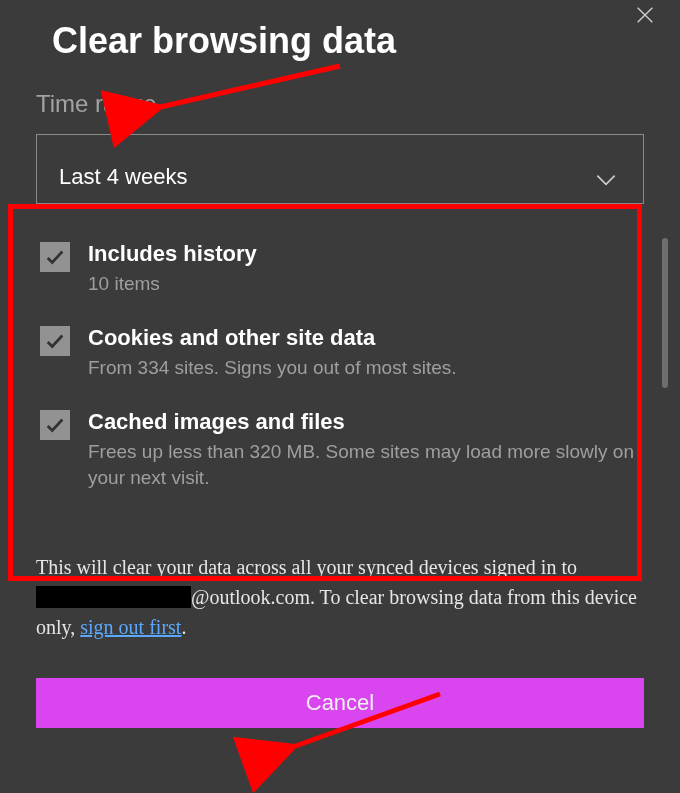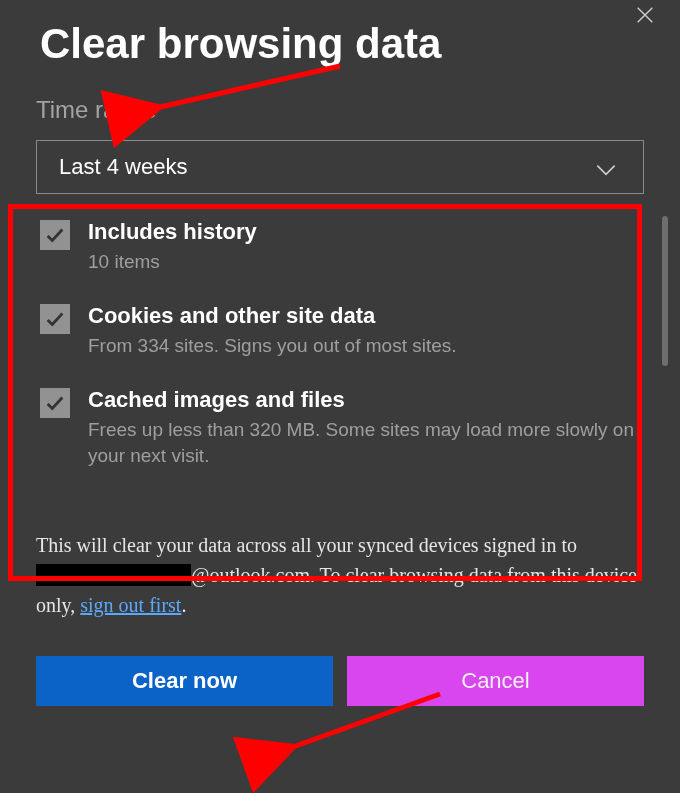--- a/index.html
+++ b/index.html
@@ -27,40 +27,40 @@
     width: 30px;
     height: 30px;
     display: flex;
     align-items: center;
     justify-content: center;
     font-size: 28px;
     color: #ccc;
     cursor: pointer;
   }
   .dialog-title {
-    font-size: 42px;
+    font-size: 36px;
     font-weight: 600;
-    margin: 10px 0 28px 4px;
+    margin: 10px 0 28px 16px;
   }
   .field-label {
     font-size: 24px;
     color: #a3a3a3;
     margin-bottom: 16px;
   }
   .select-wrap {
     border: 1px solid #8a8a8a;
     height: 52px;
     display: flex;
     align-items: center;
     justify-content: space-between;
-    padding: 0 30px 0 22px;
+    padding: 16px 30px 0 22px;
     font-size: 22px;
     color: #ffffff;
     cursor: pointer;
-    margin-bottom: 6px;
+    margin-bottom: 18px;
   }
   .select-wrap .chev {
     width: 20px;
     height: 20px;
   }
   .chev svg { width: 26px; height: 26px; stroke: #cfcfcf; stroke-width: 1.5; fill: none; }
 
   .scroll-area {
     position: relative;
   }
@@ -234,21 +234,20 @@
         </div>
       </div>
     <div class="scrollbar"></div>
   </div>
 
   <div class="sync-note">
     <span>This will clear your data across all your synced devices signed in to </span><span class="redact"></span><span>@outlook.com</span><span>. To clear browsing data from this device only, </span><span class="link">sign out first</span><span>.</span>
   </div>
 
   <div class="button-row">
-    <div class="btn btn-primary">Clear now</div>
     <div class="btn btn-secondary">Cancel</div>
   </div>
 
 </div>
 
 <div class="red-box" style="left:8px; top:204px; width:634px; height:377px;"></div>
 
 <svg class="arrow-svg" style="left:0;top:0;" width="680" height="793">
   <defs>
     <marker id="ah" markerWidth="14" markerHeight="12" refX="2" refY="6" orient="auto">

